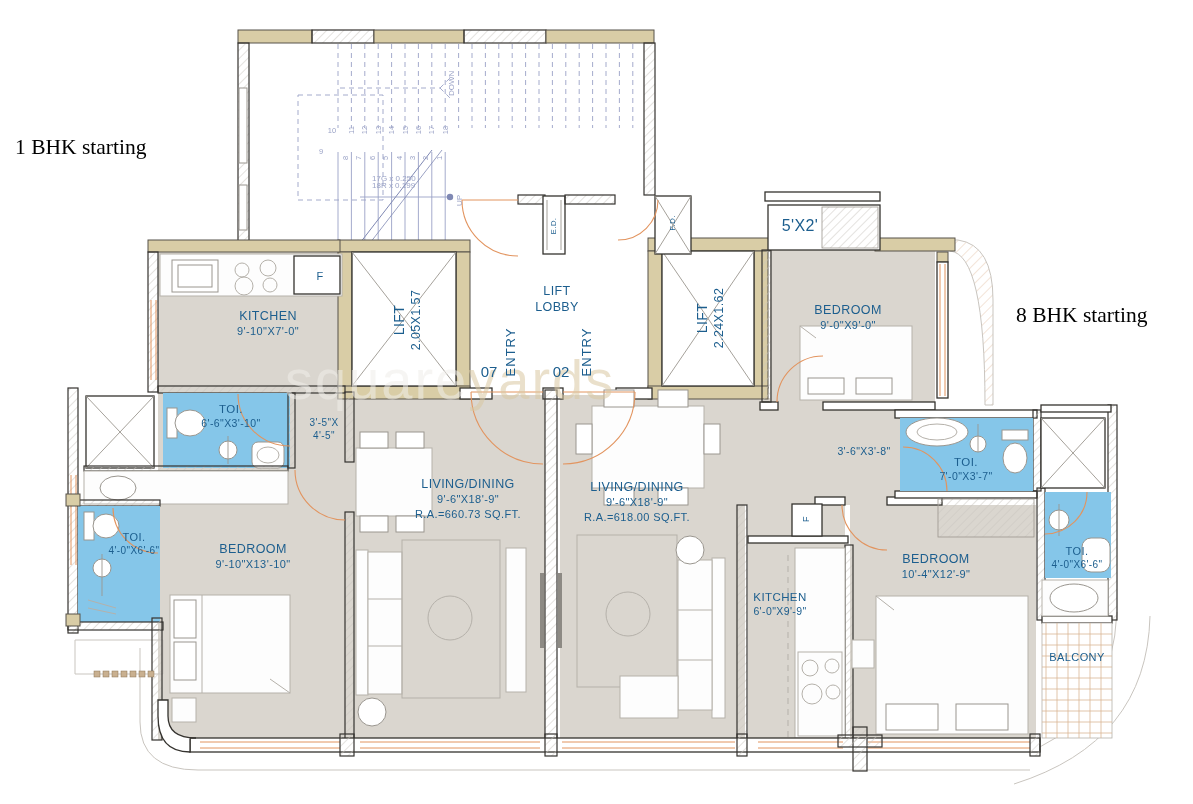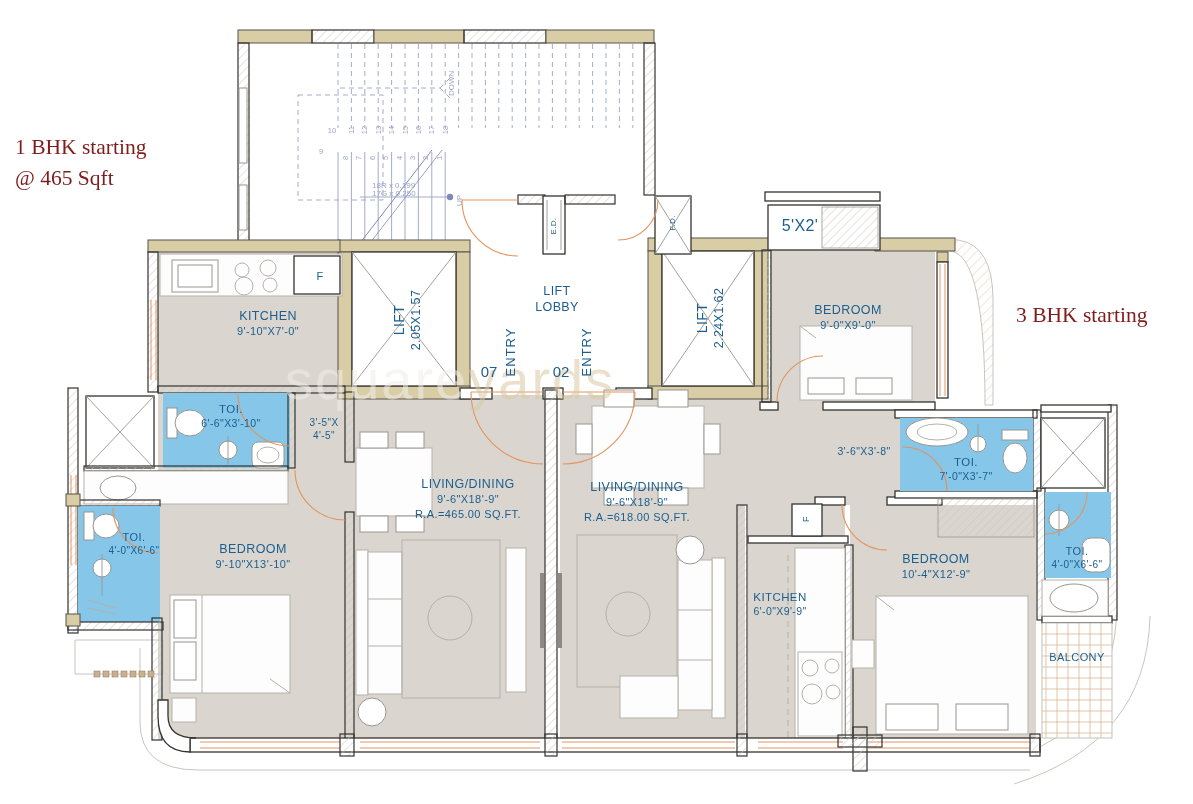--- a/index.html
+++ b/index.html
@@ -33,21 +33,21 @@
   .lbl .nm{display:block;font-size:12.5px;}
   .lbl .dm{display:block;font-size:11px;}
   .lbl .sm{display:block;font-size:10px;}
   .rot{transform:translate(-50%,-50%) rotate(-90deg);}
   .tiny{font-size:8px;letter-spacing:.3px;}
   .stairtxt{position:absolute;color:var(--stair-blue);font-size:8px;z-index:4;white-space:nowrap;}
   .stair-num{position:absolute;color:var(--stair-blue);font-size:7.5px;z-index:4;
              transform:translate(-50%,-50%) rotate(-90deg);}
   .stair-num.flat{transform:translate(-50%,-50%) rotate(0deg);}
   .headline{position:absolute;font-family:"Liberation Serif",serif;font-size:21.5px;
-            color:#7f1d1d;line-height:1.45;z-index:6;}
+            color:#000000;line-height:1.45;z-index:6;}
   #watermark{position:absolute;left:285px;top:352px;z-index:2;font-size:56px;font-weight:normal;
              letter-spacing:2px;line-height:1;opacity:.55;}
   #watermark .w1{color:#f0eeea;}
   #watermark .w2{color:var(--watermark-tan);}
   .entrynum{position:absolute;transform:translate(-50%,-50%);color:var(--label-blue);
             font-size:15px;z-index:5;}
   .entrylbl{position:absolute;transform:translate(-50%,-50%) rotate(-90deg);
             color:var(--label-blue);font-size:13px;letter-spacing:1px;z-index:5;}
 </style>
 </head>
@@ -427,24 +427,23 @@
     <rect class="wallH" x="853" y="727" width="14" height="44"></rect>
     <rect class="wallH" x="838" y="735" width="44" height="12"></rect>
     <rect class="wallH" x="1030" y="734" width="10" height="22"></rect>
   </g>
 </svg>
 
 <div id="watermark"><span class="w1">square</span><span class="w2">yards</span></div>
 
 <div class="headline" style="left:15px;top:132px;">
   <div>1 BHK starting</div>
-  <div>@ 465 Sqft</div>
 </div>
 <div class="headline" style="left:1016px;top:300px;">
-  <div>3 BHK starting</div>
+  <div>8 BHK starting</div>
 </div>
 
 <div class="lbl" style="left:268px;top:323px;">
   <span class="nm">KITCHEN</span>
   <span class="dm">9'-10"X7'-0"</span>
 </div>
 <div class="lbl" style="left:320px;top:276px;font-size:11px;">F</div>
 <div class="lbl rot" style="left:407px;top:320px;">
   <span class="nm" style="font-size:14px;">LIFT</span>
   <span class="dm" style="font-size:12.5px;">2.05X1.57</span>
@@ -483,21 +482,21 @@
   <span class="dm">10'-4"X12'-9"</span>
 </div>
 <div class="lbl" style="left:780px;top:604px;">
   <span class="nm" style="font-size:11.5px;">KITCHEN</span>
   <span class="dm" style="font-size:10.5px;">6'-0"X9'-9"</span>
 </div>
 <div class="lbl rot" style="left:807px;top:519px;font-size:9px;">F</div>
 <div class="lbl" style="left:468px;top:498px;">
   <span class="nm">LIVING/DINING</span>
   <span class="dm">9'-6"X18'-9"</span>
-  <span class="dm">R.A.=465.00 SQ.FT.</span>
+  <span class="dm">R.A.=660.73 SQ.FT.</span>
 </div>
 <div class="lbl" style="left:637px;top:501px;">
   <span class="nm">LIVING/DINING</span>
   <span class="dm">9'-6"X18'-9"</span>
   <span class="dm">R.A.=618.00 SQ.FT.</span>
 </div>
 <div class="lbl" style="left:253px;top:556px;">
   <span class="nm">BEDROOM</span>
   <span class="dm">9'-10"X13'-10"</span>
 </div>
@@ -508,21 +507,21 @@
 <div class="lbl" style="left:134px;top:544px;">
   <span class="nm" style="font-size:11px;">TOI.</span>
   <span class="dm" style="font-size:10px;">4'-0"X6'-6"</span>
 </div>
 <div class="lbl" style="left:324px;top:429px;">
   <span class="sm">3'-5"X</span>
   <span class="sm">4'-5"</span>
 </div>
 
 <div class="stairtxt" style="left:372px;top:181px;">18R x 0.199</div>
-<div class="stairtxt" style="left:372px;top:189px;">17G x 0.250</div>
+<div class="stairtxt" style="left:372px;top:174px;">17G x 0.250</div>
 <div class="stairtxt" style="left:447px;top:96px;transform:rotate(-90deg);transform-origin:left top;">DOWN</div>
 <div class="stairtxt" style="left:455px;top:206px;transform:rotate(-90deg);transform-origin:left top;">UP</div>
 <div class="stair-num flat" style="left:332px;top:130px;">10</div>
 <div class="stair-num flat" style="left:321px;top:151px;">9</div>
 <div id="stair-numbers">
       <span class="stair-num" style="left: 351px; top: 130px;">11</span>
       <span class="stair-num" style="left: 364.4px; top: 130px;">12</span>
       <span class="stair-num" style="left: 377.8px; top: 130px;">13</span>
       <span class="stair-num" style="left: 391.2px; top: 130px;">14</span>
       <span class="stair-num" style="left: 404.6px; top: 130px;">15</span>

